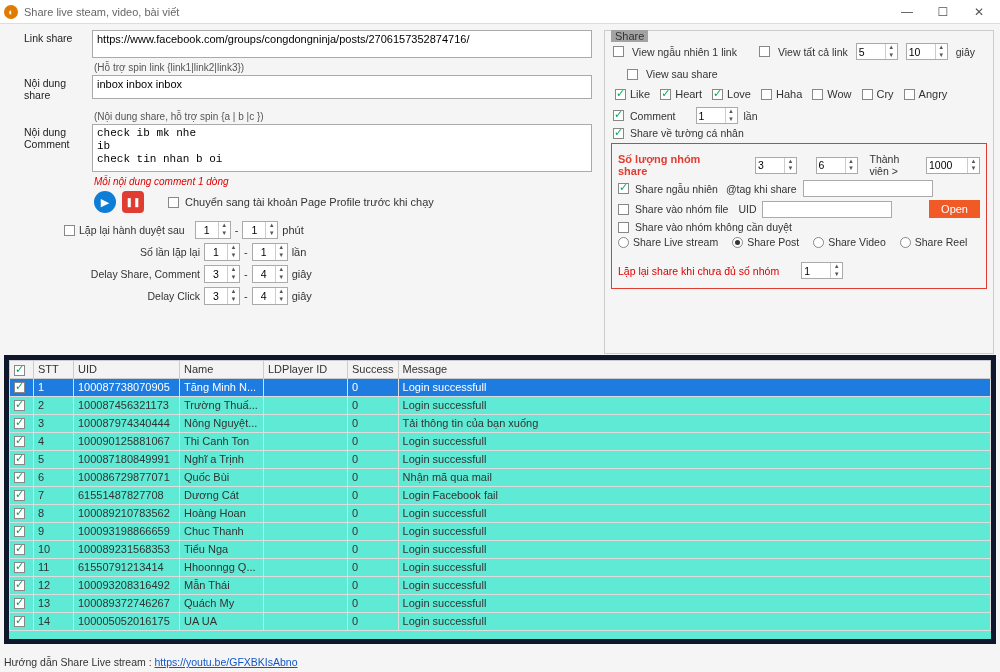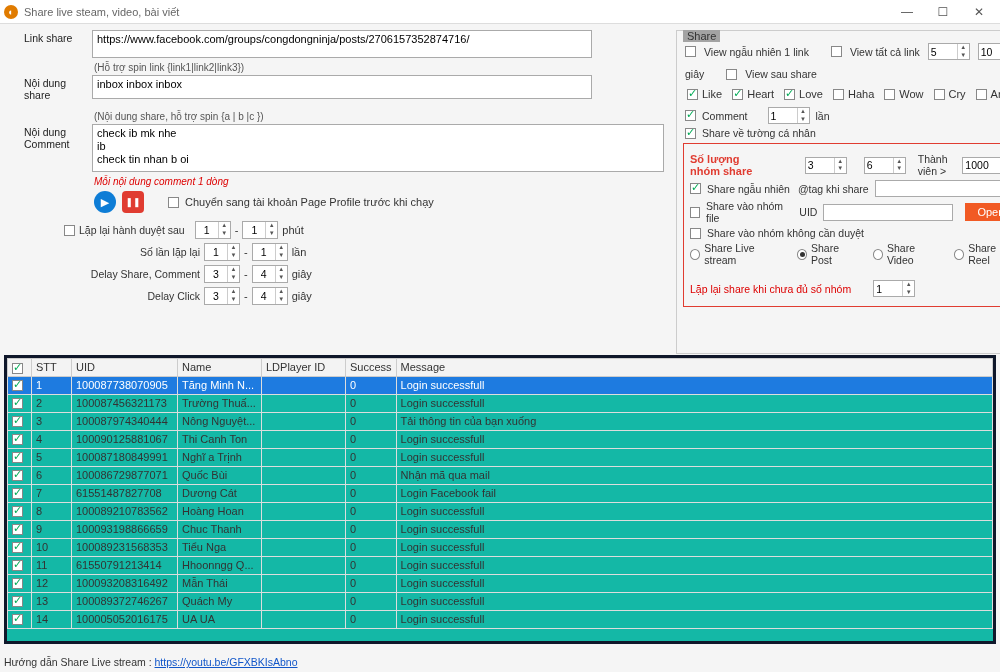--- a/index.html
+++ b/index.html
@@ -11,21 +11,21 @@
   .winbtn { width: 22px; text-align: center; cursor: pointer; font-size: 12px;}
   .content { display: flex; padding: 6px 6px 0 24px; gap: 12px; height: 330px; }
   .left { flex: 1; }
   .right { width: 396px; border: 1px solid #ccc; position: relative; padding: 4px; background:#f5f5f5;}
   .row { display: flex; align-items: flex-start; margin-bottom: 4px; }
   .lbl { width: 68px; font-size: 10.5px; color:#222; padding-top: 2px; }
   .txt, .textarea { border: 1px solid #aaa; background: #fff; font-size: 11px; padding: 2px 4px; font-family: inherit; resize: none; }
   .url-input { width: 500px; height: 28px; }
   .hint { font-size: 10px; color: #555; margin-left: 70px; margin-bottom: 2px; }
   .ta-share { width: 500px; height: 24px; }
-  .ta-comment { width: 572px; height: 48px; line-height: 1.2; overflow:hidden;}
+  .ta-comment { width: 500px; height: 48px; line-height: 1.2; overflow:hidden;font-family:Liberation Mono, monospace;}
   .red-hint { font-size: 10px; color: #d00; margin-left: 70px; font-style: italic;}
   .controls { margin-left: 70px; display: flex; align-items: center; gap: 6px; margin-top: 4px;}
   .play { width: 22px; height: 22px; border-radius: 50%; background: #0e7dd6; color: #fff; display: flex; align-items: center; justify-content: center; font-size: 11px; cursor: pointer;}
   .stop { width: 22px; height: 22px; border-radius: 4px; background: #e03c31; color: #fff; display: flex; align-items: center; justify-content: center; font-size: 9px; cursor: pointer;}
   .chk { width: 11px; height: 11px; border: 1px solid #888; display: inline-block; vertical-align: middle; background:#fff; position:relative;}
   .chk.checked::after { content:"✓"; position:absolute; top:-3px; left:0; font-size:11px; color:#0a5; }
   .miniform { margin-left: 40px; margin-top: 6px;}
   .miniform .mrow { display: flex; align-items: center; height: 22px; gap: 4px;}
   .miniform label{ width: 136px; text-align: right; font-size: 10.5px;}
   .spin { display:inline-flex; border:1px solid #aaa; background:#fff; height:18px;}
@@ -42,21 +42,21 @@
   .openbtn { background:#f15a24; color:#fff; border:none; padding:3px 12px; font-size:11px; cursor:pointer;}
   .rrow{display:flex; align-items:center; gap:6px; margin:3px 0; font-size:10.5px;}
   .rad { width:11px; height:11px; border:1px solid #888; border-radius:50%; display:inline-block; background:#fff; position:relative;}
   .rad.checked::after{content:""; width:5px; height:5px; background:#333; border-radius:50%; position:absolute; top:2px; left:2px;}
   .lastred{color:#d00; font-size:10.5px; margin-top:14px;}
   .txtbox { border:1px solid #aaa; background:#fff; height:17px; font-size:10.5px; padding:0 2px;}
   .medspin { display:inline-flex; border:1px solid #aaa; background:#fff; height:17px;}
   .medspin input{width:28px; border:0; text-align:left; padding:0 2px; font-size:10.5px;}
   .medspin .arrs{width:12px; display:flex; flex-direction:column;}
   .medspin .arrs div{flex:1; font-size:6px; line-height:7px; text-align:center; border-left:1px solid #ccc; cursor:pointer; color:#555;}
-  .table-wrap { position:absolute; top: 355px; left:4px; right:4px; bottom: 28px; border:3px solid #0f172a; background:#14b8a6; overflow:auto;}
+  .table-wrap { position:absolute; top: 355px; left:4px; right:4px; bottom: 28px; border:5px solid #0f172a; background:#5eead4; overflow:auto;}
   table { width: 100%; border-collapse: collapse; font-size:11px;}
   th { background:#f3f3f3; border:1px solid #ccc; text-align:left; padding:2px 4px; font-weight:normal; position:sticky; top:0;}
   td { border:1px solid #ddd; padding:2px 4px; height:18px;}
   tr.selected td { background:#1e7be0; color:#fff;}
   .footer { position:absolute; bottom: 4px; left:4px; font-size:10.5px;}
   .footer a { color:#1156c9; text-decoration: underline;}
   .col-chk{width:24px;}
   .col-stt{width:40px;}
   .col-uid{width:106px;}
   .col-name{width:84px;}

